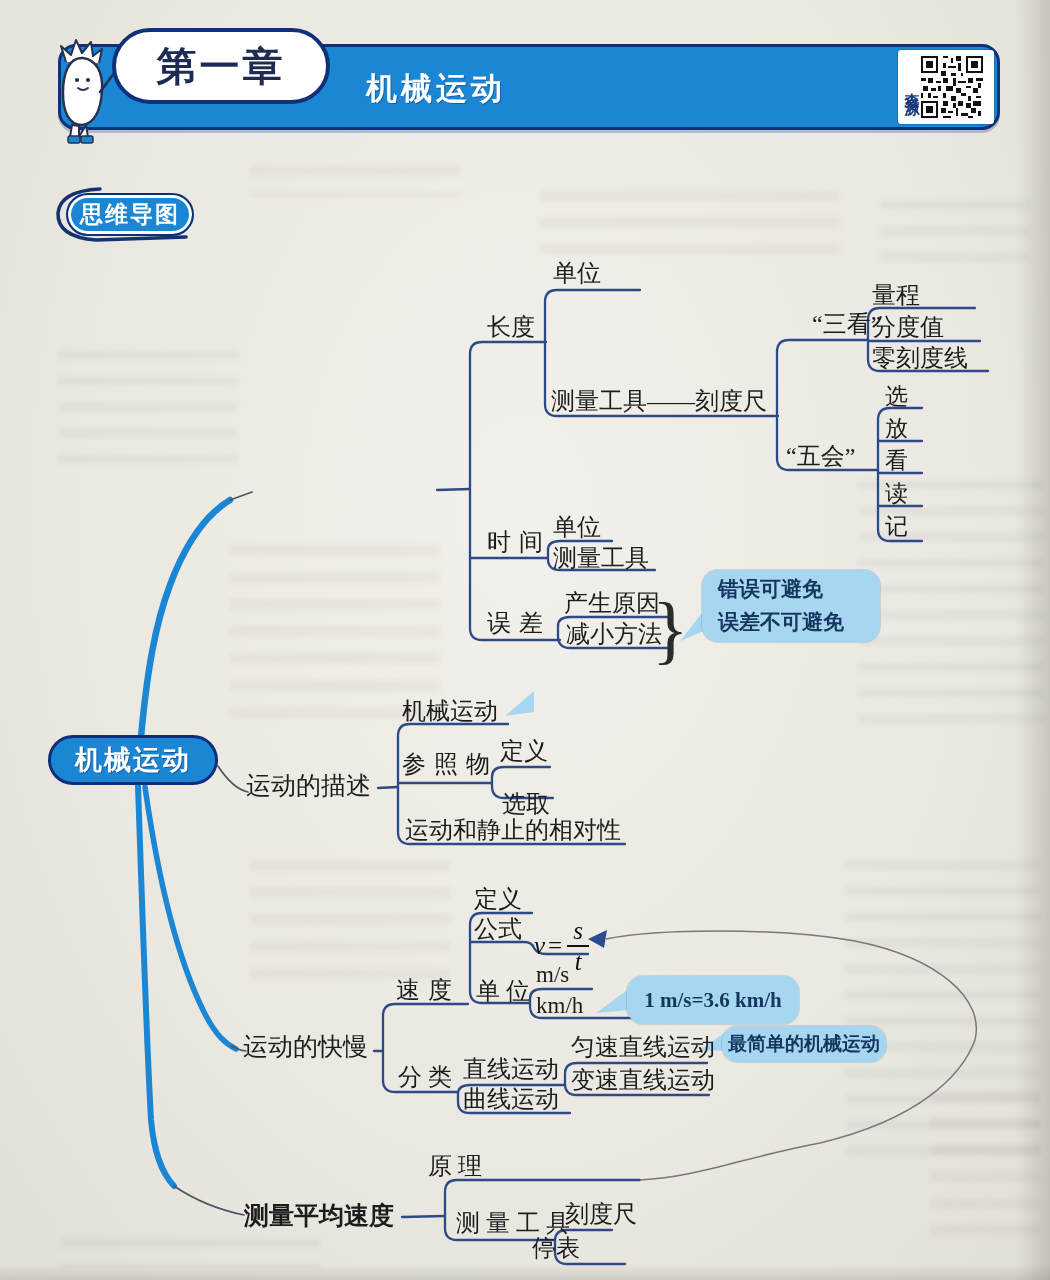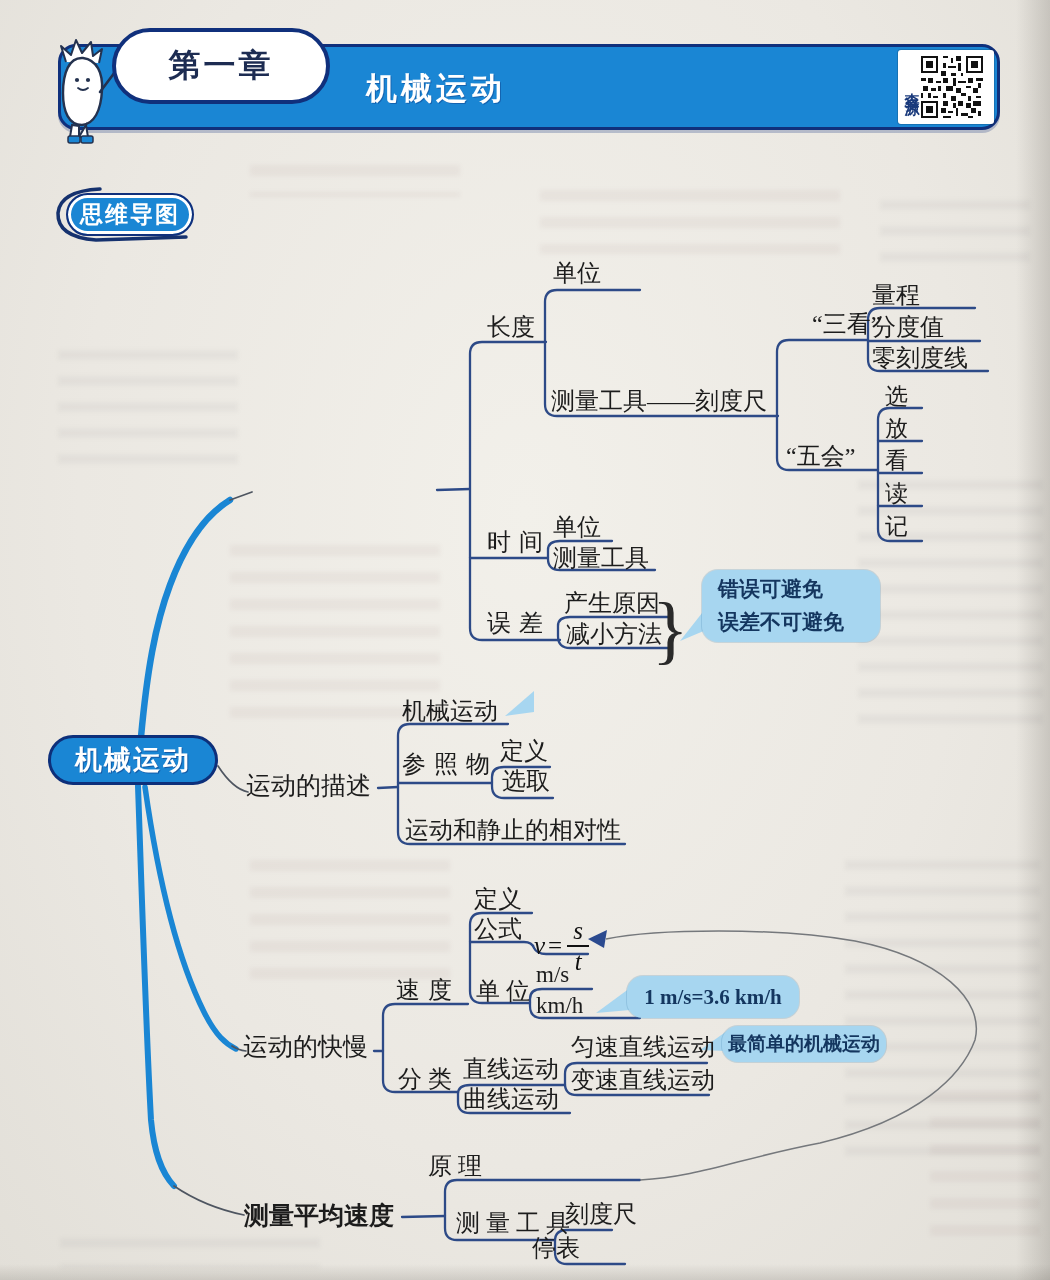--- a/index.html
+++ b/index.html
@@ -13,21 +13,21 @@
     background:linear-gradient(to bottom, rgba(90,85,78,0) 0%, rgba(90,85,78,.18) 100%);}
   .ghost{position:absolute;filter:blur(2px);opacity:.5;pointer-events:none;}
   .ghost.h{background:repeating-linear-gradient(180deg, rgba(150,120,120,.16) 0 11px, rgba(0,0,0,0) 11px 27px);}
   .ghost.g{background:repeating-linear-gradient(180deg, rgba(120,118,125,.14) 0 10px, rgba(0,0,0,0) 10px 26px);}
 
   
   .banner{position:absolute;left:58px;top:44px;width:942px;height:86px;border-radius:18px;
     background:#1a86d4;border:3px solid #10307c;box-sizing:border-box;box-shadow:0 3px 0 rgba(16,48,124,.25);}
   .chapter-pill{position:absolute;left:112px;top:28px;width:218px;height:76px;border-radius:38px;
     background:#fff;border:4px solid #10307c;box-sizing:border-box;display:flex;align-items:center;justify-content:center;
-    font-family:"Liberation Sans",sans-serif;font-weight:bold;font-size:32px;color:#1d2c52;letter-spacing:3px;}
+    font-family:"Liberation Sans",sans-serif;font-weight:bold;font-size:40px;color:#1d2c52;letter-spacing:3px;}
   .banner-title{position:absolute;left:366px;top:68px;font-family:"Liberation Sans",sans-serif;
     font-weight:bold;font-size:31px;color:#ffffff;letter-spacing:4px;text-shadow:1px 1px 0 rgba(13,47,122,.4);}
   .qr-box{position:absolute;left:898px;top:50px;width:96px;height:74px;background:#fff;border-radius:3px;
     display:flex;align-items:center;box-shadow:0 0 0 1px rgba(0,0,0,.15);}
   .qr-label{writing-mode:vertical-rl;font-size:15px;color:#1a3a7c;font-weight:bold;letter-spacing:4px;
     margin:0 2px 0 6px;line-height:1;}
   
   .mindmap-badge{position:absolute;left:66px;top:193px;width:128px;height:43px;border-radius:22px;
     background:#1a86d4;border:2px solid #10307c;box-sizing:border-box;box-shadow:inset 0 0 0 3px #ffffff;
     display:flex;align-items:center;justify-content:center;font-family:"Liberation Sans",sans-serif;
@@ -245,43 +245,43 @@
   <div class="lbl" style="left:566px;top:621px;">减小方法</div>
   <div class="bubble" style="left:702px;top:570px;width:178px;height:72px;padding-left:16px;font-size:21px;line-height:33px;align-items:flex-start;">
     <span>错误可避免</span>
     <span>误差不可避免</span>
   </div>
 
   <div class="lbl big" style="left:246px;top:772px;">运动的描述</div>
   <div class="lbl" style="left:402px;top:698px;">机械运动</div>
   <div class="lbl sp" style="left:402px;top:751px;">参照物</div>
   <div class="lbl" style="left:500px;top:738px;">定义</div>
-  <div class="lbl" style="left:502px;top:768px;">选取</div>
+  <div class="lbl" style="left:502px;top:791px;">选取</div>
   <div class="lbl" style="left:405px;top:817px;">运动和静止的相对性</div>
 
   <div class="lbl big" style="left:243px;top:1033px;">运动的快慢</div>
   <div class="lbl sp" style="left:396px;top:977px;">速度</div>
   <div class="lbl" style="left:474px;top:886px;">定义</div>
   <div class="lbl" style="left:474px;top:916px;">公式</div>
   <div class="formula" style="left:534px;top:918px;">
     <span>v</span>
     <span style="font-style:normal;margin-left:3px;">=</span>
     <span class="frac">
       <span>s</span>
       <span class="fbar"></span>
       <span>t</span>
     </span>
   </div>
   <div class="lbl sp2" style="left:476px;top:978px;">单位</div>
   <div class="lbl mono-unit" style="left:536px;top:962px;">m/s</div>
   <div class="lbl mono-unit" style="left:536px;top:993px;">km/h</div>
-  <div class="bubble" style="left:627px;top:976px;width:172px;height:42px;align-items:center;font-size:21px;font-family:'Liberation Serif','DejaVu Serif',serif;">
+  <div class="bubble" style="left:627px;top:976px;width:172px;height:48px;align-items:center;font-size:21px;font-family:'Liberation Serif','DejaVu Serif',serif;">
     <span>1 m/s=3.6 km/h</span>
   </div>
-  <div class="lbl sp2" style="left:398px;top:1066px;">分类</div>
+  <div class="lbl sp2" style="left:398px;top:1066px;font-family:Liberation Mono, monospace;">分类</div>
   <div class="lbl" style="left:463px;top:1056px;">直线运动</div>
   <div class="lbl" style="left:463px;top:1086px;">曲线运动</div>
   <div class="lbl" style="left:571px;top:1034px;">匀速直线运动</div>
   <div class="lbl" style="left:571px;top:1067px;">变速直线运动</div>
   <div class="bubble" style="left:722px;top:1026px;width:164px;height:36px;align-items:center;font-size:19px;">
     <span>最简单的机械运动</span>
   </div>
 
   <div class="lbl big" style="left:244px;top:1202px;font-weight:bold;">测量平均速度</div>
   <div class="lbl sp2" style="left:428px;top:1153px;">原理</div>

